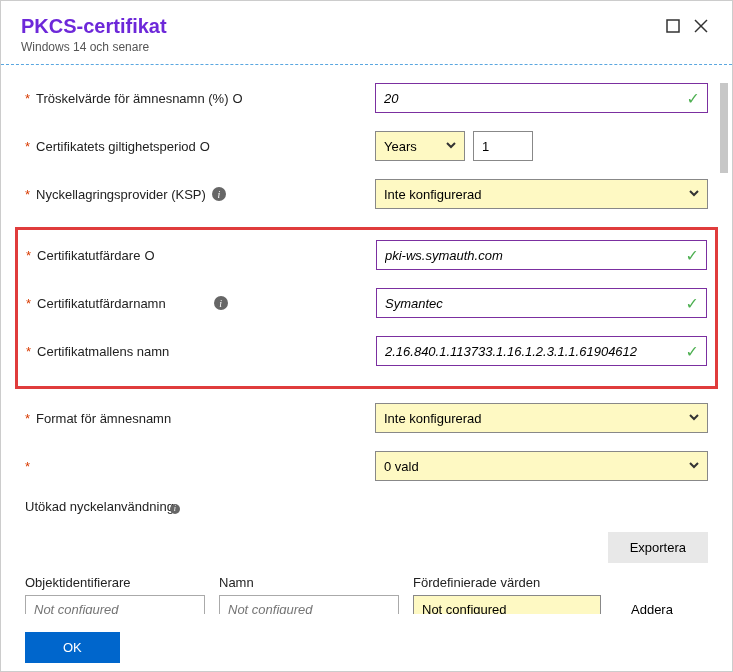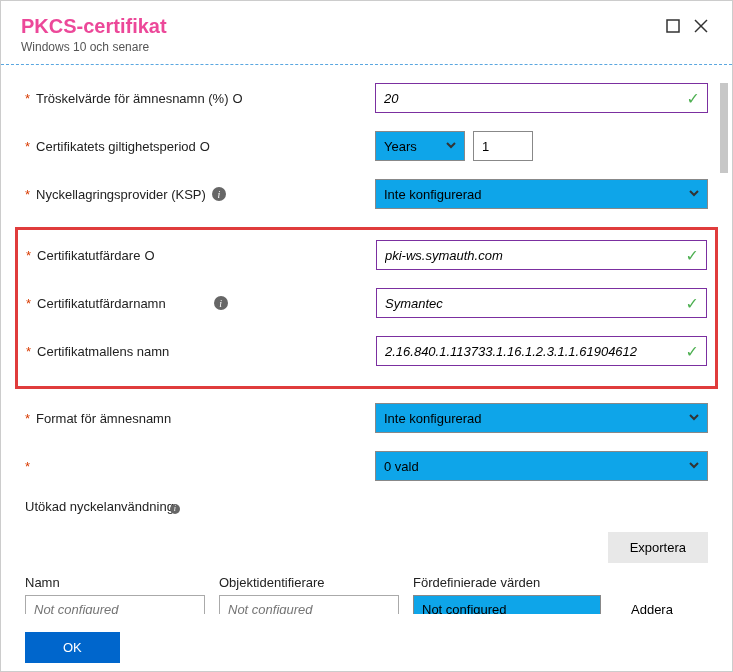--- a/index.html
+++ b/index.html
@@ -1,36 +1,36 @@
 <!DOCTYPE html>
 <html><head>
 <meta charset="utf-8">
 <style>
 * { box-sizing: border-box; margin: 0; padding: 0; font-family: 'Segoe UI', Arial, sans-serif; }
 body { background: #fff; width: 733px; height: 672px; border: 1px solid #ccc; display: flex; flex-direction: column; overflow: hidden; }
 .header { padding: 14px 20px 10px 20px; border-bottom: 1px dashed #5aa7e0; display: flex; align-items: flex-start; }
 .header-text { flex: 1; }
-.title { font-size: 20px; font-weight: 600; color: #ec4899; }
+.title { font-size: 20px; font-weight: 600; color: #6d28d9; }
 .subtitle { font-size: 12px; color: #555; margin-top: 2px; }
 .header-icons { display: flex; gap: 6px; }
 .hicon { width: 22px; height: 22px; display: flex; align-items: center; justify-content: center; cursor: pointer; }
 .hicon svg { width: 16px; height: 16px; stroke: #333; fill: none; stroke-width: 1.5; }
 .content { flex: 1; overflow-y: auto; padding: 18px 24px 10px 24px; position: relative; }
 .scrollbar { position: absolute; right: 4px; top: 18px; width: 8px; height: 90px; background: #c7c7c7; border-radius: 0; }
 .row { display: flex; align-items: center; margin-bottom: 18px; }
 .label-col { width: 350px; display: flex; align-items: center; font-size: 13px; color: #222; }
 .req { color: #d83b01; margin-right: 6px; font-size: 13px; }
 .suffix { margin-left: 4px; }
 .info-icon { display: inline-flex; width: 14px; height: 14px; border-radius: 50%; background: #666; color: #fff; font-size: 10px; align-items: center; justify-content: center; margin-left: 6px; font-style: italic; font-family: Georgia, serif; }
 .field-col { flex: 1; display: flex; gap: 8px; align-items: center; }
 .text-input { height: 30px; border: 1px solid #888; padding: 0 8px; font-size: 13px; width: 100%; background: #fff; position: relative; }
 .validated { border: 1px solid #7b2fa0; font-style: italic; }
 .input-wrap { position: relative; flex: 1; display: flex; }
 .check { position: absolute; right: 8px; top: 50%; transform: translateY(-50%); color: #4caf50; font-size: 16px; }
-.select { height: 30px; border: 1px solid #888; padding: 0 26px 0 8px; font-size: 13px; background: #0ea5e9; appearance: none; cursor: pointer; position: relative; }
+.select { height: 30px; border: 1px solid #888; padding: 0 26px 0 8px; font-size: 13px; background: #fef9c3; appearance: none; cursor: pointer; position: relative; }
 .select-wrap { position: relative; display: flex; }
 .select-wrap .chev { position: absolute; right: 8px; top: 50%; transform: translateY(-50%); pointer-events: none; }
 .chev svg { width: 12px; height: 12px; stroke: #333; fill: none; stroke-width: 2; }
 .highlight-box { border: 3px solid #e03c3c; padding: 10px 8px 2px 8px; margin: 0 -10px 14px -10px; }
 .section-label { font-size: 13px; color: #222; margin: 8px 0 18px 0; display: flex; align-items: center; }
 .export-row { display: flex; justify-content: flex-end; margin-bottom: 12px; }
 .btn-export { background: #e8e8e8; border: none; padding: 8px 22px; font-size: 13px; cursor: pointer; }
 .col-headers { display: flex; gap: 14px; margin-bottom: 4px; }
 .ch { font-size: 13px; color: #222; }
 .ch1 { width: 180px; }
@@ -42,21 +42,21 @@
 .btn-add { background: #fff; border: none; padding: 8px 16px; font-size: 13px; cursor: pointer; }
 .footer { padding: 18px 24px 8px 24px; }
 .btn-ok { background: #0066cc; color: #fff; border: none; padding: 8px 38px; font-size: 13px; cursor: pointer; }
 </style>
 </head>
 <body>
 
 <div class="header">
   <div class="header-text">
     <div class="title">PKCS-certifikat</div>
-    <div class="subtitle">Windows 10 och senare</div>
+    <div class="subtitle">Windows 14 och senare</div>
   </div>
   <div class="header-icons">
     <div class="hicon">
         <svg viewBox="0 0 16 16">
           <rect x="2" y="2" width="12" height="12"></rect>
         </svg>
       </div>
     <div class="hicon">
         <svg viewBox="0 0 16 16">
           <line x1="2" y1="2" x2="14" y2="14"></line>
@@ -189,22 +189,22 @@
   <div class="section-label">
       <span>Utökad nyckelanvändning</span>
       <span class="info-icon" style="margin-left:0;position:relative;left:-4px;top:2px;width:10px;height:10px;font-size:8px">i</span>
     </div>
 
   <div class="export-row">
       <button class="btn-export">Exportera</button>
     </div>
 
   <div class="col-headers">
+    <div class="ch ch2">Objektidentifierare</div>
     <div class="ch ch1">Namn</div>
-    <div class="ch ch2">Objektidentifierare</div>
     <div class="ch ch3">Fördefinierade värden</div>
     <div class="ch ch4"></div>
   </div>
   <div class="input-row">
     <input class="placeholder-input" style="width: 180px;" placeholder="Not configured">
     <input class="placeholder-input" style="width: 180px;" placeholder="Not configured">
     <div class="select-wrap" style="width:188px">
         <select class="select" style="width:100%"><option>Not configured</option></select>
         <span class="chev"></span>
       </div>

